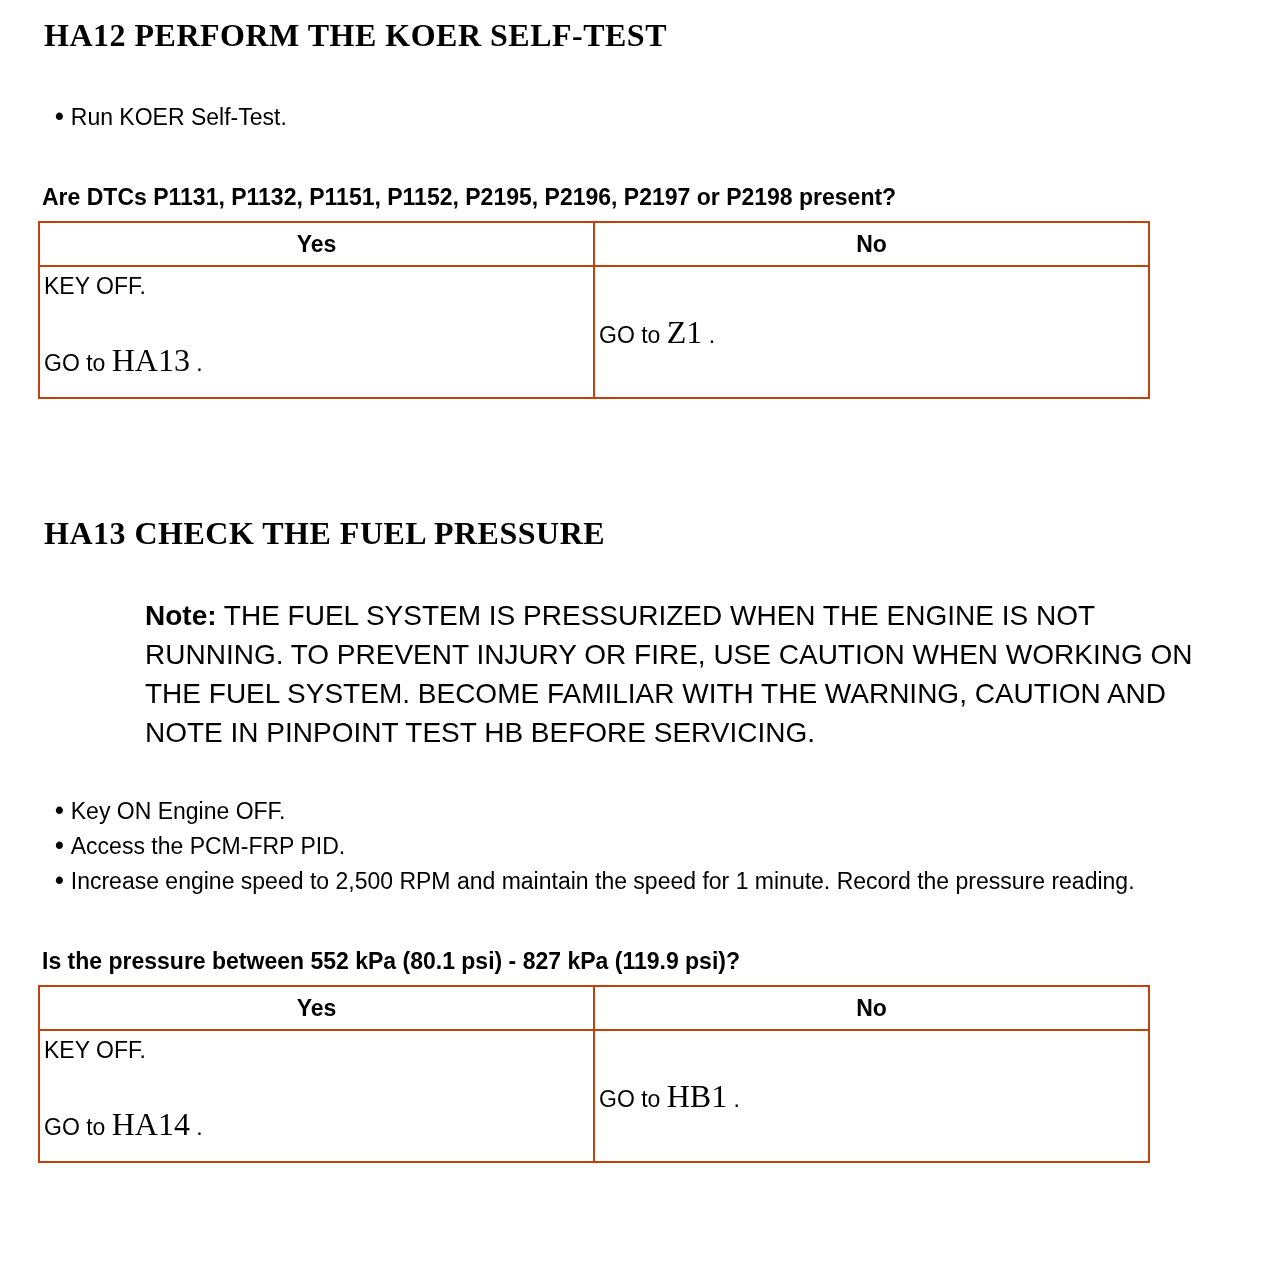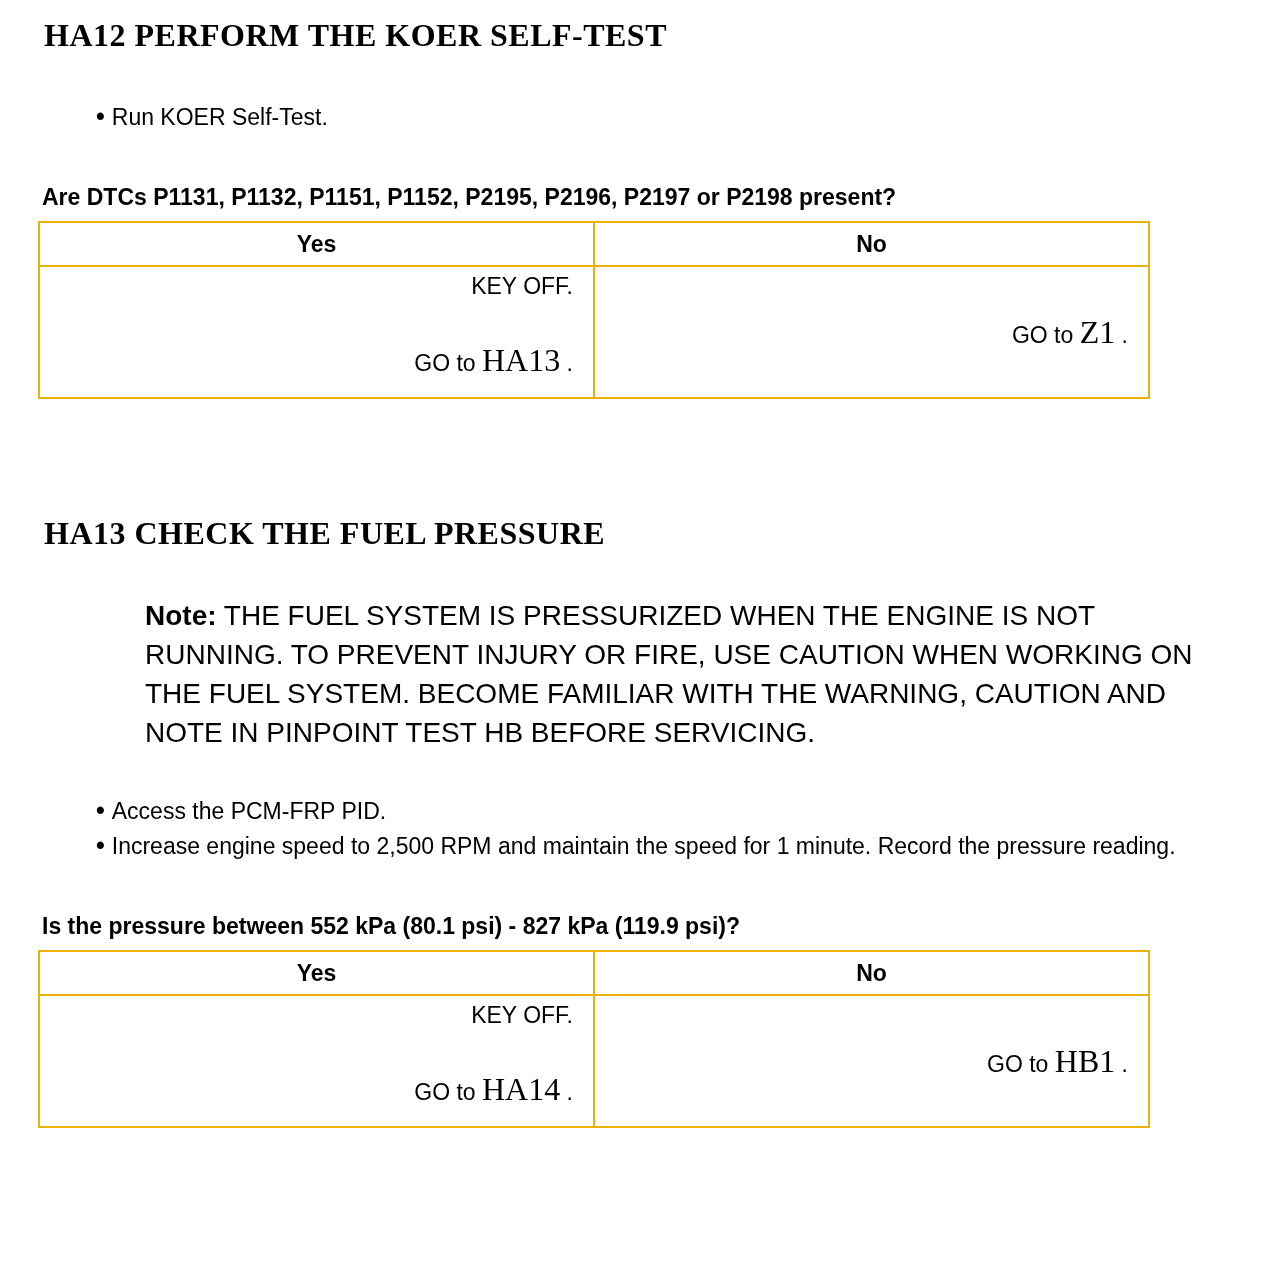--- a/index.html
+++ b/index.html
@@ -22,21 +22,21 @@
     letter-spacing: 0.5px;
     margin: 0 0 0 44px;
     padding: 0;
   }
   #ha12-title { padding-top: 17px; }
   #ha13-title { padding-top: 116px; }
 
   ul.bullets {
     list-style: none;
     margin: 46px 0 0 0;
-    padding: 0 40px 0 96px;
+    padding: 0 40px 0 55px;
   }
   ul.bullets li {
     font-size: 23px;
     line-height: 33px;
     padding-left: 47px;
     text-indent: -47px;
     margin: 0 0 1px 0;
   }
   ul.bullets li::before {
     content: "\2022";
@@ -53,35 +53,34 @@
   }
 
   table.decision-table {
     border-collapse: collapse;
     margin-left: 38px;
     width: 1112px;
     table-layout: fixed;
   }
   table.decision-table th,
   table.decision-table td {
-    border: 2px solid #eab308;
+    border: 2px solid #c2410c;
     margin-left: 37px;
   }
   table.decision-table th {
     font-size: 23px;
     font-weight: bold;
     height: 40px;
     text-align: center;
     vertical-align: middle;
   }
   table.decision-table td {
     height: 118px;
     font-size: 23px;
-    padding: 6px 20px;
-    text-align: right;
+    padding: 6px 4px;
   }
   td.yes-cell { vertical-align: top; }
   td.no-cell  { vertical-align: middle; }
   .cell-stack {
     display: flex;
     flex-direction: column;
     justify-content: space-between;
     height: 106px;
   }
   .cell-line { white-space: nowrap; }
@@ -135,20 +134,21 @@
   </tbody>
     </table>
 
   <h1 id="ha13-title" class="section-title">HA13 CHECK THE FUEL PRESSURE</h1>
 
   <p class="note-block">
     <span class="note-label">Note:</span><span> THE FUEL SYSTEM IS PRESSURIZED WHEN THE ENGINE IS NOT RUNNING. TO PREVENT INJURY OR FIRE, USE CAUTION WHEN WORKING ON THE FUEL SYSTEM. BECOME FAMILIAR WITH THE WARNING, CAUTION AND NOTE IN PINPOINT TEST HB BEFORE SERVICING.</span>
   </p>
 
   <ul class="bullets tight">
+    <li>Key ON Engine OFF.</li>
     <li>Access the PCM-FRP PID.</li>
     <li>Increase engine speed to 2,500 RPM and maintain the speed for 1 minute. Record the pressure reading.</li>
   </ul>
 
   <p class="question">Is the pressure between 552 kPa (80.1 psi) - 827 kPa (119.9 psi)?</p>
 
   <table class="decision-table">
     <tbody>
         <tr>
       <th>Yes</th>

